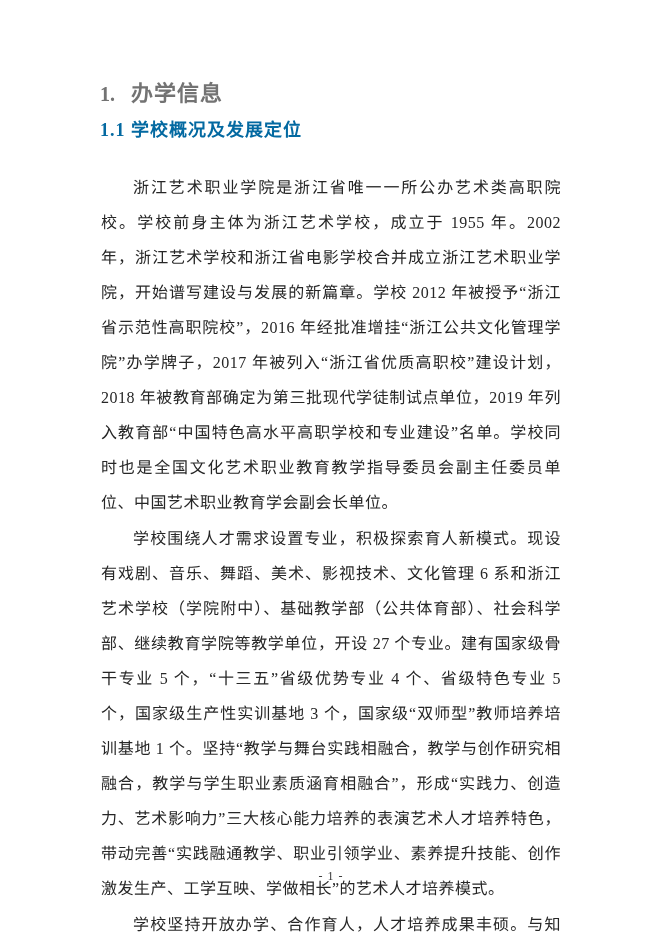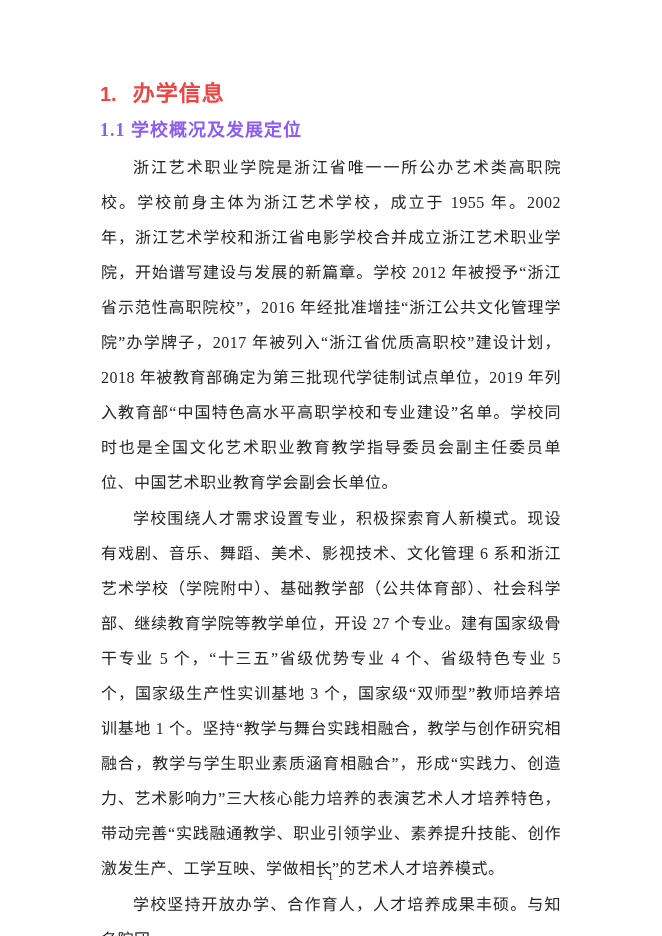--- a/index.html
+++ b/index.html
@@ -19,43 +19,43 @@
     inset: 0;
     background: #ffffff;
   }
   .content {
     position: absolute;
     top: 80px;
     left: 100px;
     width: 462px;
   }
   .h1 {
-    font-family: Liberation Sans, sans-serif;
+    font-family: Liberation Serif, serif;
     font-weight: 700;
     font-size: 22px;
     line-height: 28px;
-    color: #ef4444;
+    color: #737373;
     letter-spacing: 1px;
     white-space: nowrap;
     margin: 0 0 10px 0;
   }
   .h1 .h1-num {
     font-size: 20px;
     letter-spacing: 0;
     margin-right: 16px;
   }
   .h2 {
     font-family: "Liberation Serif", serif;
     font-weight: 700;
     font-size: 18px;
     line-height: 24px;
-    color: #8b5cf6;
+    color: #0369a1;
     letter-spacing: 1px;
     white-space: nowrap;
-    margin: 0 0 8px 0;
+    margin: 0 0 28px 0;
   }
   .body-text p {
     margin: 1px;
     font-size: 16px;
     line-height: 35px;
     color: #262626;
     text-align: justify;
     text-justify: inter-ideograph;
     text-indent: 2em;
     letter-spacing: 0.5px;

